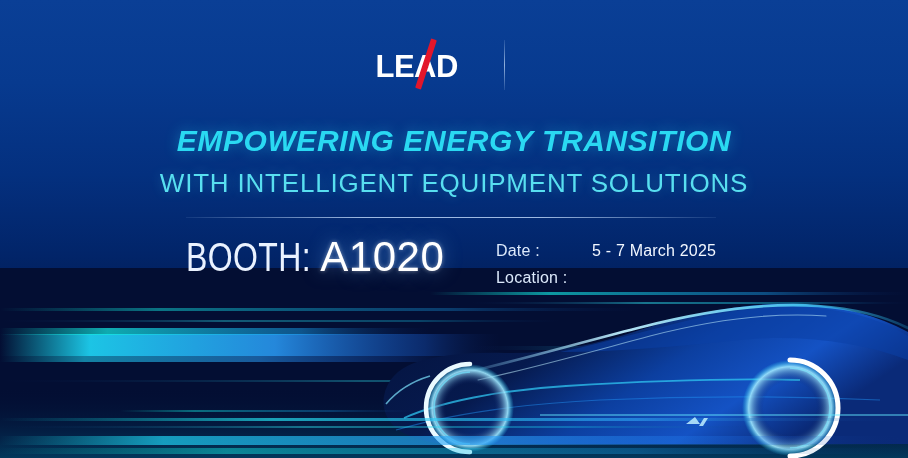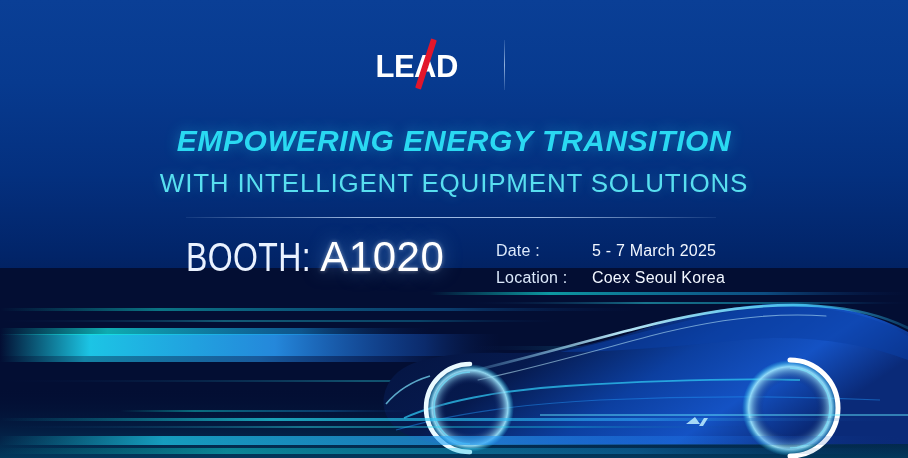--- a/index.html
+++ b/index.html
@@ -244,18 +244,17 @@
       <span class="booth-number">A1020</span>
     </div>
 
     <div id="meta">
       <div class="meta-line">
         <span class="meta-label">Date :</span>
         <span class="meta-value">5 - 7 March 2025</span>
       </div>
       <div class="meta-line">
         <span class="meta-label">Location :</span>
-        <span class="meta-value">Coex Seoul Korea</span>
       </div>
     </div>
   </div>
 
 </div>
 
 </body></html>

